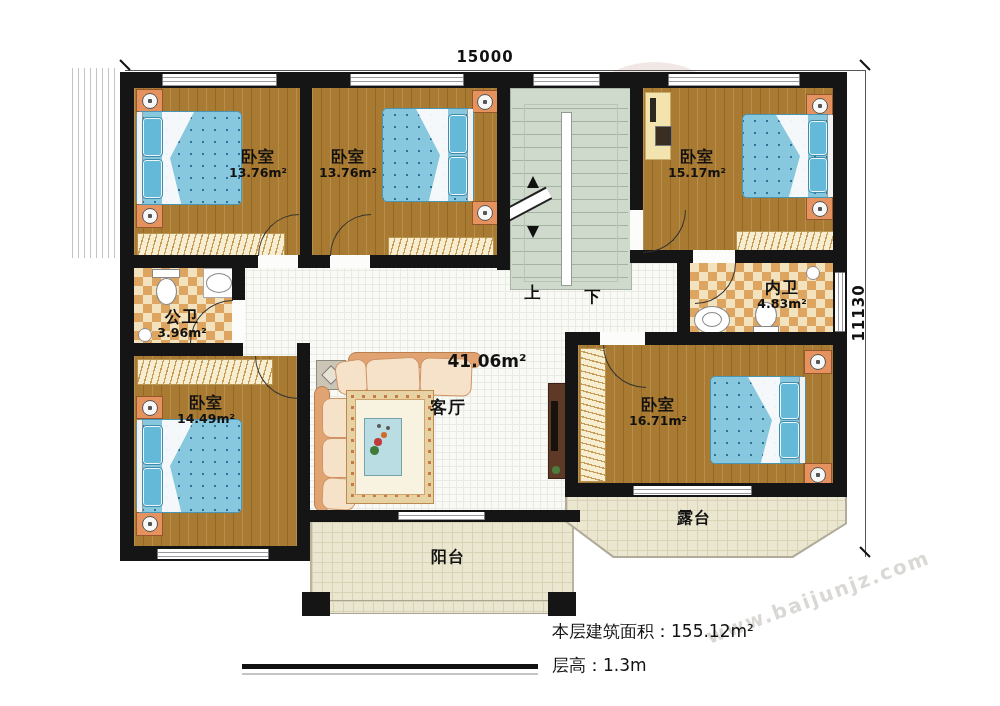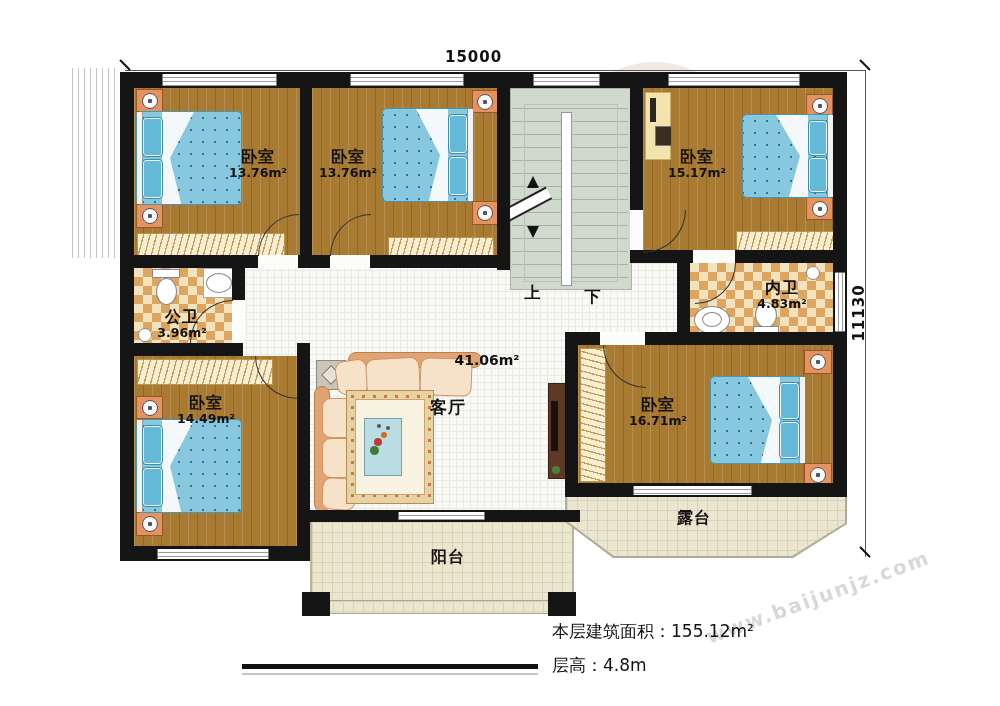--- a/index.html
+++ b/index.html
@@ -83,21 +83,21 @@
     <div class="abs" style="left:16px;top:84px;width:155px;height:30px;background:rgba(160,155,145,.13);transform:rotate(-35deg);"></div>
   </div>
 
   <div class="stria" style="left:72px;top:68px;width:48px;height:190px;"></div>
 
   <div class="dimline" style="left:125px;top:70px;width:740px;height:1px;"></div>
   <div class="dimline" style="left:865px;top:70px;width:1px;height:487px;"></div>
   <div class="tick" style="left:118px;top:64px;"></div>
   <div class="tick" style="left:858px;top:64px;"></div>
   <div class="tick" style="left:858px;top:551px;"></div>
-  <div class="dimlabel" style="left:445px;top:48px;width:80px;text-align:left;">15000</div>
+  <div class="dimlabel" style="left:445px;top:48px;width:80px;text-align:center;">15000</div>
   <div class="dimlabel" style="left:828px;top:305px;width:60px;height:16px;text-align:center;transform:rotate(-90deg);">11130</div>
 
   <div class="white-tile" style="left:134px;top:88px;width:699px;height:434px;"></div>
 
   <div class="cream-tile" style="left:310px;top:522px;width:260px;height:78px;border-left:2px solid #b9b3a0;border-right:2px solid #b9b3a0;"></div>
   <div class="cream-tile" style="left:312px;top:600px;width:250px;height:12px;border:1px solid #a9a494;"></div>
   <div class="abs" style="left:565px;top:488px;width:282px;height:72px;background:#b0ab9a;clip-path:polygon(0px 4px,282px 4px,282px 36px,228px 70px,48px 70px,0px 34px);"></div>
   <div class="cream-tile" style="left:567px;top:490px;width:278px;height:68px;clip-path:polygon(0px 3px,278px 3px,278px 33px,225px 66px,47px 66px,0px 31px);"></div>
 
   <div class="wood" style="left:134px;top:88px;width:166px;height:167px;"></div>
@@ -293,21 +293,21 @@
   </div>
   <div class="label" style="left:142px;top:308px;width:80px;">
     <span class="nm">公卫</span>
     <span class="ar">3.96m²</span>
   </div>
   <div class="label" style="left:742px;top:279px;width:80px;">
     <span class="nm">内卫</span>
     <span class="ar">4.83m²</span>
   </div>
   <div class="label" style="left:437px;top:352px;width:100px;">
-    <span class="ar" style="font-size:14px;">41.06m²</span>
+    <span class="ar" style="font-size:17px;">41.06m²</span>
   </div>
   <div class="label" style="left:408px;top:398px;width:80px;">
     <span class="nm" style="font-size:17px;">客厅</span>
   </div>
   <div class="label" style="left:408px;top:548px;width:80px;">
     <span class="nm">阳台</span>
   </div>
   <div class="label" style="left:654px;top:509px;width:80px;">
     <span class="nm">露台</span>
   </div>
@@ -317,16 +317,16 @@
   <div class="label" style="left:581px;top:288px;width:24px;">
     <span class="nm">下</span>
   </div>
 
   <div class="abs" style="left:242px;top:664px;width:296px;height:5px;background:#111;"></div>
   <div class="abs" style="left:242px;top:673px;width:296px;height:2px;background:#c4c4c4;"></div>
   <div class="info" style="left:552px;top:620px;">
     <span>本层建筑面积：</span><span>155.12m²</span>
   </div>
   <div class="info" style="left:552px;top:654px;">
-    <span>层高：</span><span>4.8m</span>
+    <span>层高：</span><span>1.3m</span>
   </div>
 
 </div>
 
 </body></html>

